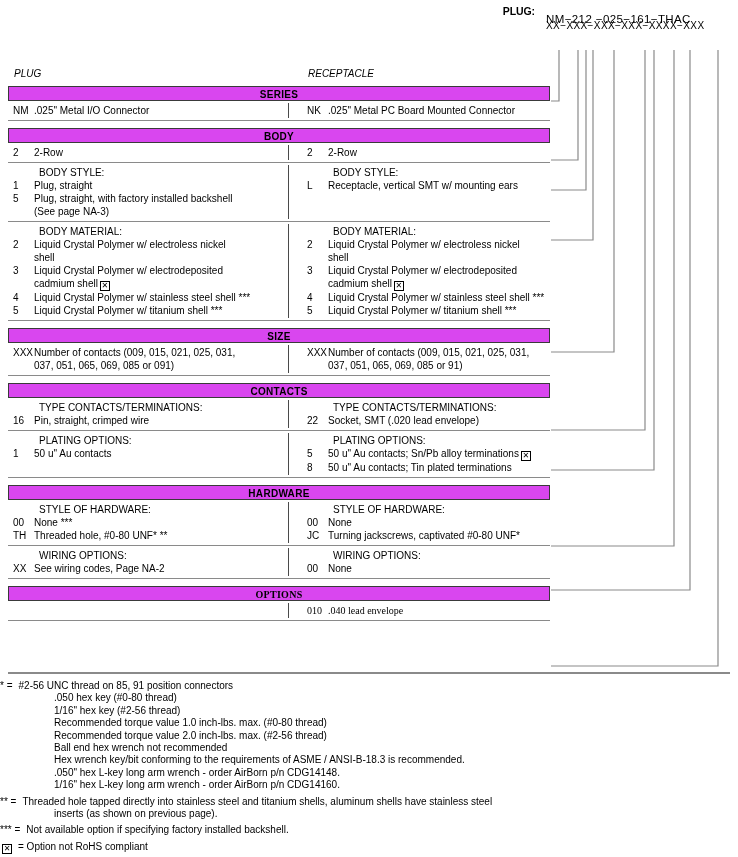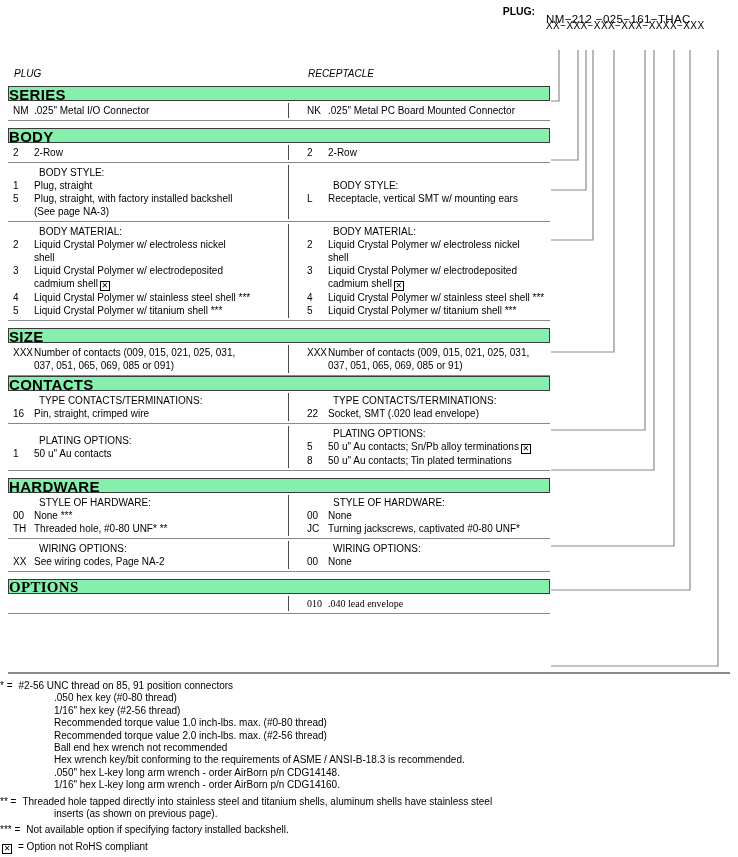--- a/index.html
+++ b/index.html
@@ -80,25 +80,25 @@
     position: absolute;
     top: 86px;
     left: 8px;
     width: 542px;
   }
 
   .band {
     border: 1.6px solid #3a3a3a;
     height: 15px;
     line-height: 15px;
-    text-align: left;
+    text-align: center;
     font-weight: bold;
-    font-size: 15px;
+    font-size: 10px;
     letter-spacing: 0.3px;
-    background: #86efac;
+    background: #d946ef;
     box-sizing: border-box;
   }
 
   .group {
     position: relative;
     border-bottom: 1.5px solid #8a8a8a;
   }
 
   .group-inner {
     display: flex;
@@ -137,21 +137,21 @@
     flex: 0 0 26px;
     padding-left: 5px;
     box-sizing: border-box;
     white-space: nowrap;
   }
   .opt .desc {
     flex: 1 1 auto;
   }
   .opt .desc .cont { display: block; }
 
-  .pad-top { padding-top: 3px; align-items: center; }
+  .pad-top { padding-top: 3px; }
   .pad-bot { padding-bottom: 3px; }
 
   
   .rohs {
     display: inline-block;
     border: 1px solid #000;
     width: 8px;
     height: 8px;
     line-height: 7px;
     font-size: 8px;
@@ -352,21 +352,21 @@
           </div>
           <div class="col right">
             <div class="opt">
               <span class="code">XXX</span>
               <span class="desc"><span>Number of contacts (009, 015, 021, 025, 031,</span><span class="cont">037, 051, 065, 069, 085 or 91)</span></span>
             </div>
           </div>
         </div>
       </div>
     </div>
-    <div style="">
+    <div style="margin-top: 7px;">
       <div class="band">CONTACTS</div>
       <div class="group">
         <div class="group-inner pad-top pad-bot">
           <div class="col-div" style="top: 2px; bottom: 2px;"></div>
           <div class="col">
             <div class="subhead">TYPE CONTACTS/TERMINATIONS:</div>
             <div class="opt">
               <span class="code">16</span>
               <span class="desc"><span>Pin, straight, crimped wire</span></span>
             </div>

